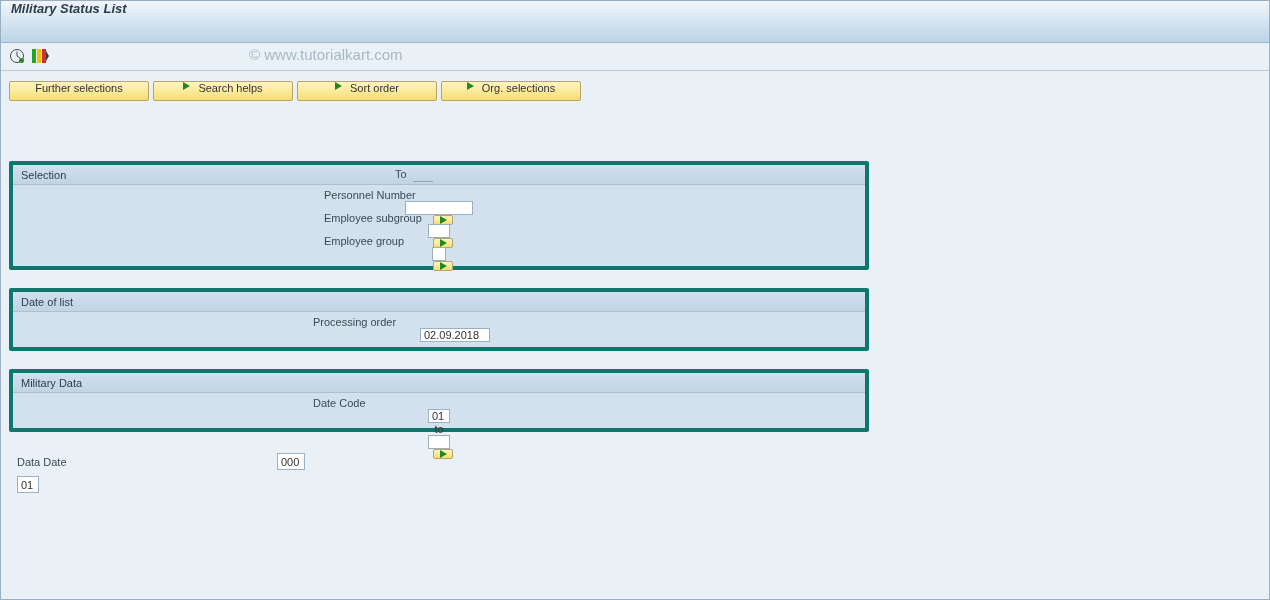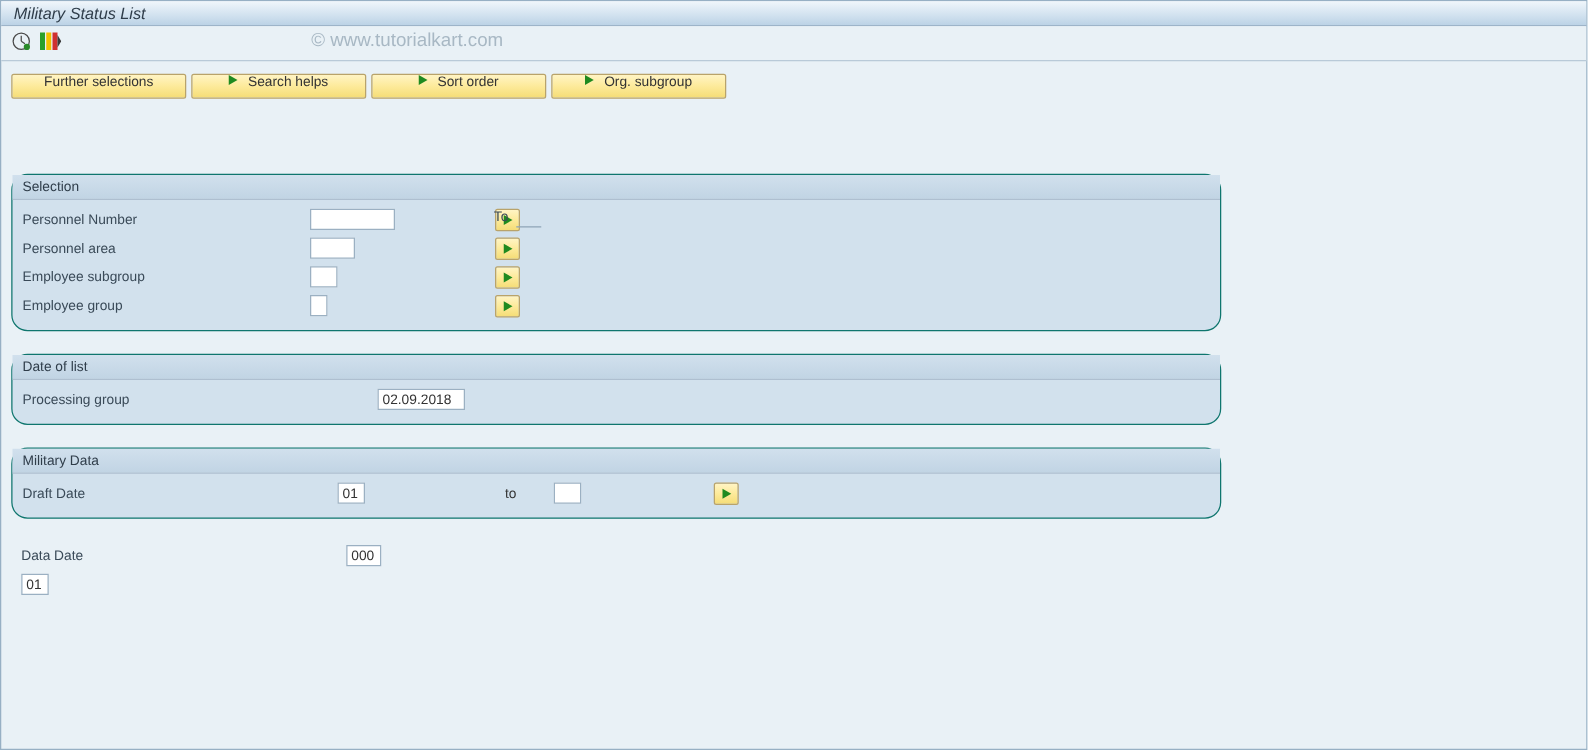--- a/index.html
+++ b/index.html
@@ -12,28 +12,28 @@
     background: #e9f1f6;
     overflow: hidden;
   }
   .window {
     width: 1270px; height: 600px;
     border: 1px solid #97b0c4;
     background: #e9f1f6;
     position: relative;
   }
   .titlebar {
-    height: 20px;
+    height: 42px;
     background: linear-gradient(to bottom, #f0f6fb 0%, #d6e5f1 50%, #bcd3e6 100%);
     border-bottom: 1px solid #9db4c9;
     padding: 0 10px;
     display: flex;
-    align-items: center;
+    align-items: flex-start;
     font-size: 13px;
-    font-weight: normal;
+    font-weight: bold;
     font-style: italic;
     color: #2f3d4a;
   }
   .appbar {
     height: 28px;
     border-bottom: 1px solid #b9cad8;
     background: #e9f1f6;
     display: flex;
     align-items: center;
     padding: 0 8px;
@@ -89,43 +89,44 @@
     color: #3a4a58;
   }
   .tolabel-underline {
     position: absolute;
     left: 412px;
     top: 180px;
     width: 20px;
     border-bottom: 1px solid #8ea4b6;
   }
   .groupbox {
-    border: 1px solid #0f766e;
-    border-radius: 13px;
+    border: 4px solid #0f766e;
+    border-radius: 2px;
     background: #d2e1ed;
     margin-bottom: 18px;
-    width: 968px;
+    width: 860px;
   }
   .groupbox .gheader {
     height: 20px;
     background: linear-gradient(to bottom,#d1e0ed,#c1d4e4);
     border-bottom: 1px solid #aebfd0;
     padding: 0 8px;
     display: flex;
     align-items: center;
     color: #2f3d4a;
     font-size: 11px;
   }
   .groupbox .gbody {
     padding: 4px 8px 8px 8px;
   }
   .fieldrow {
     display: flex;
     align-items: center;
     height: 23px;
+    flex-direction: column;
   }
   .fieldrow .lbl {
     width: 230px;
     color: #3a4a58;
   }
   .inp {
     height: 17px;
     border: 1px solid #9bb0c2;
     background: #fff;
     padding: 0 3px;
@@ -193,47 +194,39 @@
       <div class="sapbtn wide">
         <span class="arrow"></span>
         <span>Search helps</span>
       </div>
       <div class="sapbtn wide">
         <span class="arrow"></span>
         <span>Sort order</span>
       </div>
       <div class="sapbtn wide">
         <span class="arrow"></span>
-        <span>Org. subgroup</span>
+        <span>Org. selections</span>
       </div>
     </div>
 
     <div class="tolabel">To</div>
     <div class="tolabel-underline"></div>
 
     <div class="groupbox">
       <div class="gheader">Selection</div>
       <div class="gbody">
         <div class="fieldrow">
           <span class="lbl">Personnel Number</span>
           <input class="inp" style="width: 68px;" value="">
           <div class="spacer" style="width:72px"></div>
           <div class="multibtn">
               <span class="arrow"></span>
             </div>
         </div>
         <div class="fieldrow">
-          <span class="lbl">Personnel area</span>
-          <input class="inp" style="width: 36px;" value="">
-          <div class="spacer" style="width:104px"></div>
-          <div class="multibtn">
-              <span class="arrow"></span>
-            </div>
-        </div>
-        <div class="fieldrow">
           <span class="lbl">Employee subgroup</span>
           <input class="inp" style="width: 22px;" value="">
           <div class="spacer" style="width:118px"></div>
           <div class="multibtn">
               <span class="arrow"></span>
             </div>
         </div>
         <div class="fieldrow">
           <span class="lbl">Employee group</span>
           <input class="inp" style="width: 14px;" value="">
@@ -242,31 +235,31 @@
               <span class="arrow"></span>
             </div>
         </div>
       </div>
     </div>
 
     <div class="groupbox">
       <div class="gheader">Date of list</div>
       <div class="gbody">
         <div class="fieldrow">
-          <span class="lbl" style="width:252px">Processing group</span>
+          <span class="lbl" style="width:252px">Processing order</span>
           <input class="inp" style="width: 70px; margin-left: 32px;" value="02.09.2018">
         </div>
       </div>
     </div>
 
     <div class="groupbox">
       <div class="gheader">Military Data</div>
       <div class="gbody">
         <div class="fieldrow">
-          <span class="lbl" style="width:252px">Draft Date</span>
+          <span class="lbl" style="width:252px">Date Code</span>
           <input class="inp" style="width: 22px;" value="01">
           <div class="spacer" style="width:112px"></div>
           <span>to</span>
           <div class="spacer" style="width:30px"></div>
           <input class="inp" style="width: 22px;" value="">
           <div class="spacer" style="width:98px"></div>
           <div class="multibtn">
               <span class="arrow"></span>
             </div>
         </div>

